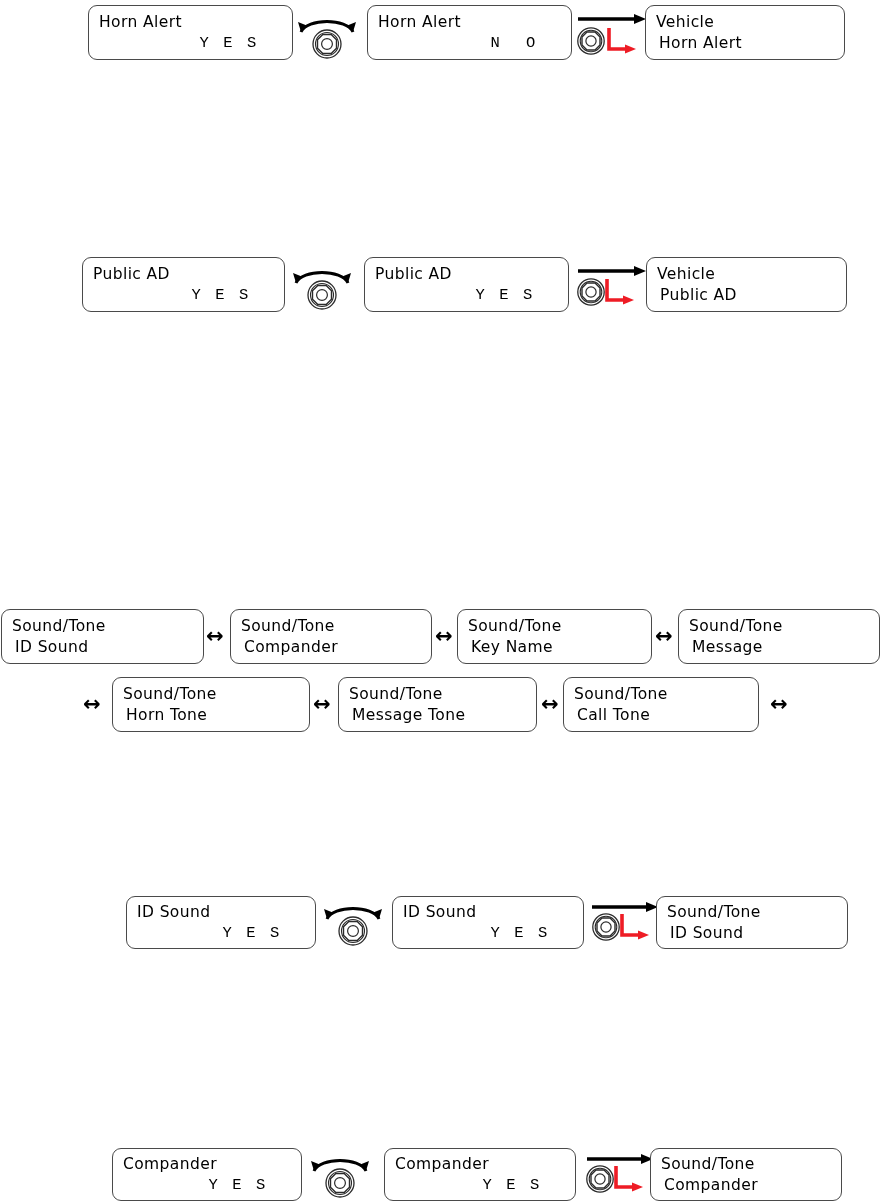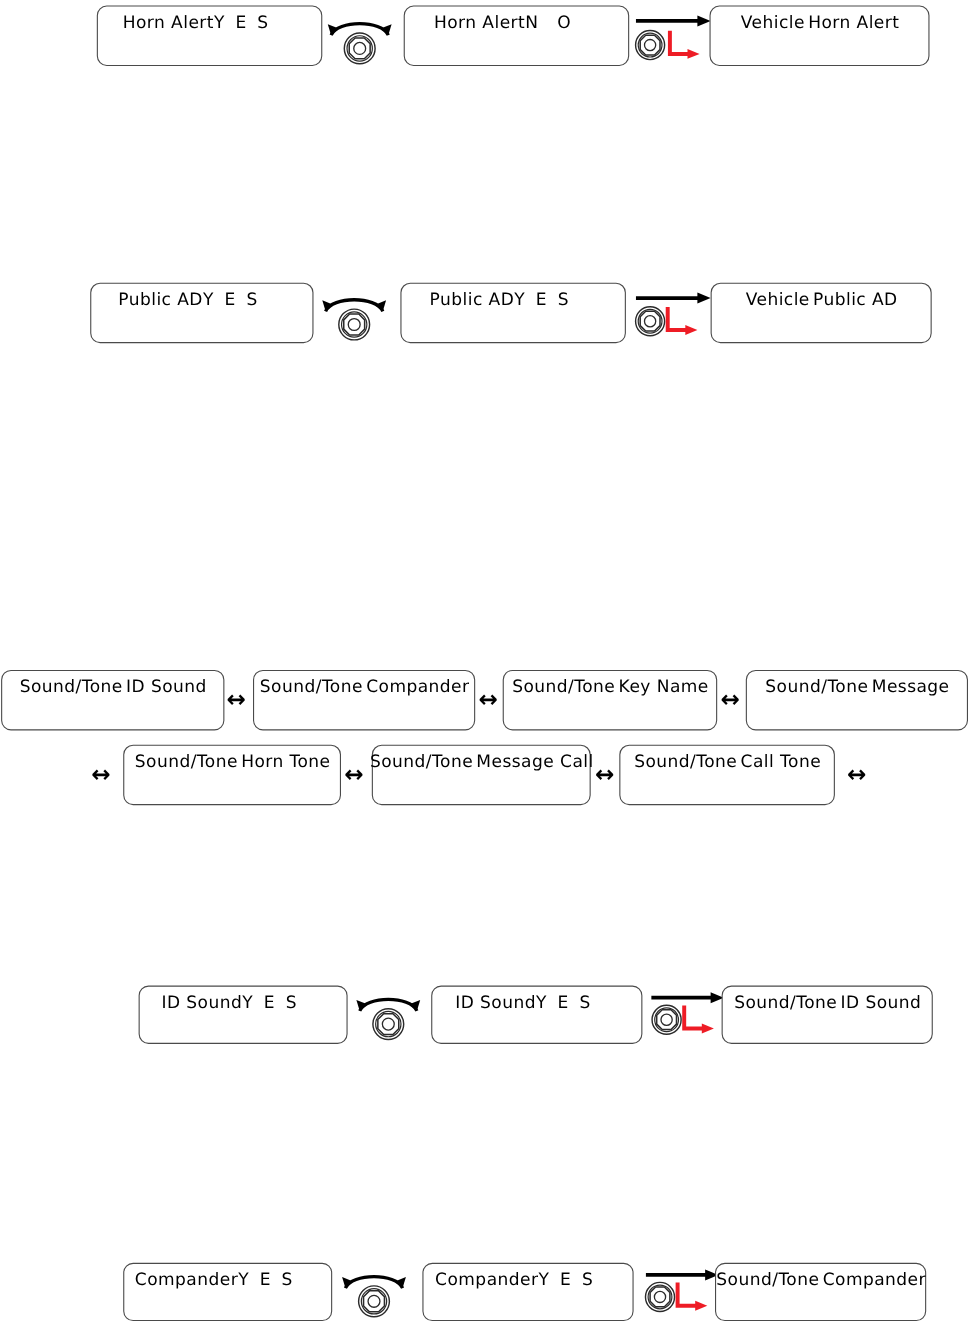--- a/index.html
+++ b/index.html
@@ -24,34 +24,36 @@
 
   
   .lcd {
     position: absolute;
     box-sizing: border-box;
     background: #ffffff;
     border: 1.6px solid #4a4a4a;
     border-radius: 9px;
     padding: 4px 9px 4px 10px;
     display: flex;
-    flex-direction: row;
+    flex-direction: column;
     justify-content: center;
   }
   .lcd .line {
     font-family: "DejaVu Sans", sans-serif;
     font-size: 15.5px;
     line-height: 21px;
     color: #000000;
     letter-spacing: 0.4px;
     white-space: pre;
   }
   .lcd .line.right {
+    text-align: right;
     padding-right: 24px;
     letter-spacing: 2.6px;
+    font-family: Liberation Mono, monospace;
   }
   .lcd .line.indent {
     padding-left: 3px;
   }
 
   
   .knob {
     position: absolute;
   }
   .knob svg { display: block; }
@@ -217,21 +219,21 @@
 
   <div class="lcd" style="left:112px; top:677px; width:198px; height:55px;">
     <div class="line">Sound/Tone</div>
     <div class="line indent">Horn Tone</div>
   </div>
 
   <div class="dbl-arrow" style="left:313px; top:694px;">↔</div>
 
   <div class="lcd" style="left:338px; top:677px; width:199px; height:55px;">
     <div class="line">Sound/Tone</div>
-    <div class="line indent">Message Call</div>
+    <div class="line indent">Message Tone</div>
   </div>
 
   <div class="dbl-arrow" style="left:541px; top:694px;">↔</div>
 
   <div class="lcd" style="left:563px; top:677px; width:196px; height:55px;">
     <div class="line">Sound/Tone</div>
     <div class="line indent">Call Tone</div>
   </div>
 
   <div class="dbl-arrow" style="left:770px; top:694px;">↔</div>

